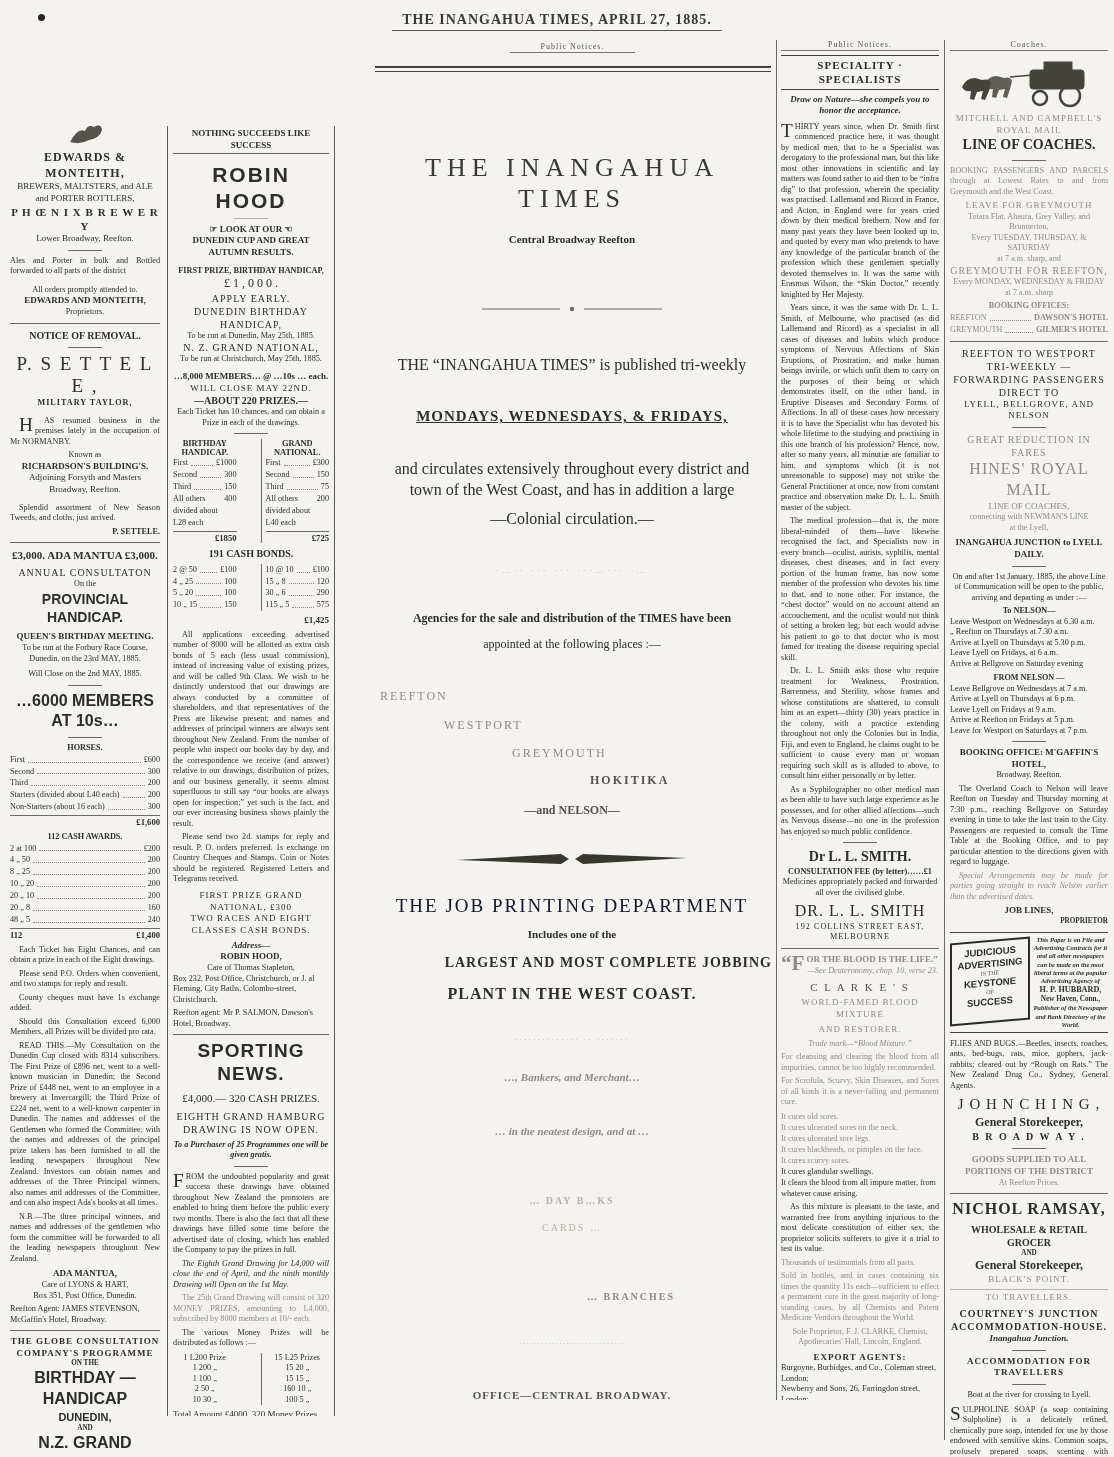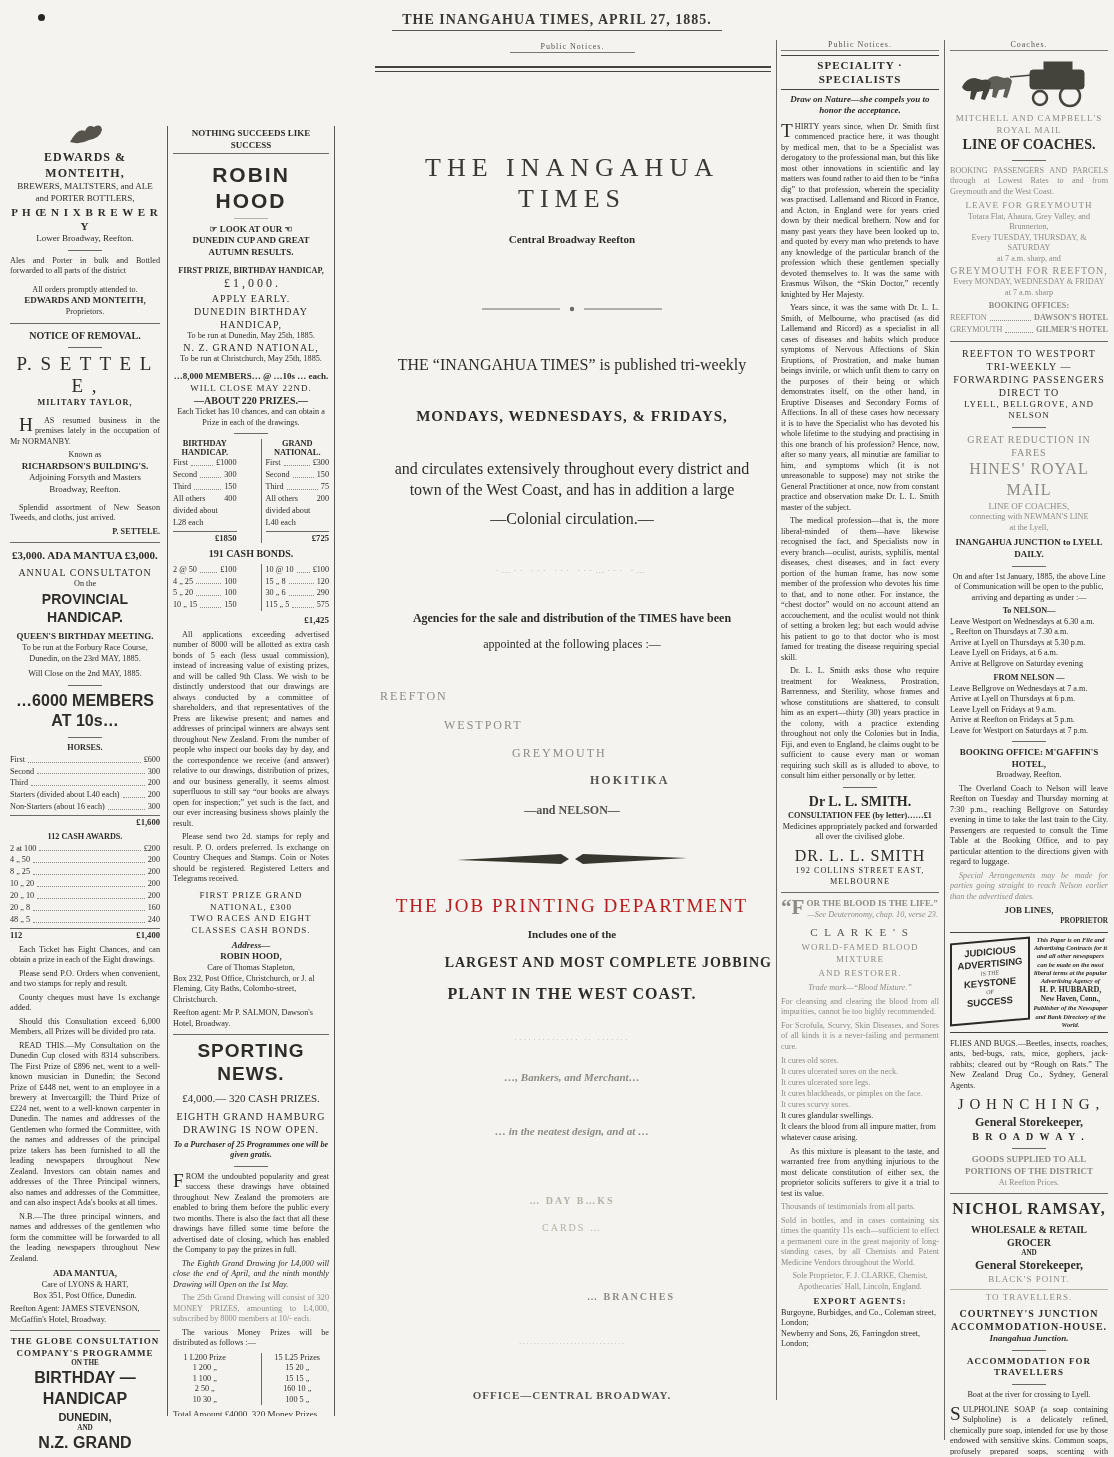--- a/index.html
+++ b/index.html
@@ -354,38 +354,38 @@
     <div class="c f26 sp6" style="margin-top:92px;color:#3a3934;">THE INANGAHUA TIMES</div>
     <div class="c f11 b" style="margin-top:18px;">Central Broadway Reefton</div>
     <div class="c" style="margin-top:58px;">
       <svg class="orn" width="180" height="8" viewBox="0 0 180 8">
           <line x1="0" y1="4" x2="78" y2="4" stroke="#6b6963" stroke-width="1"></line>
           <circle cx="90" cy="4" r="2.2" fill="#6b6963"></circle>
           <line x1="102" y1="4" x2="180" y2="4" stroke="#6b6963" stroke-width="1"></line>
         </svg>
     </div>
     <div class="c f13" style="margin-top:42px;">THE “INANGAHUA TIMES” is published tri-weekly</div>
-    <div class="c f15 b sp1" style="margin-top:32px;">MONDAYS, WEDNESDAYS, &amp; FRIDAYS,</div>
+    <div class="c f15 b sp1" style="margin-top:32px;text-decoration:underline;">MONDAYS, WEDNESDAYS, &amp; FRIDAYS,</div>
     <div class="c f13" style="margin-top:32px;padding:0 14px;">and circulates extensively throughout every district and town of the West Coast, and has in addition a large</div>
     <div class="c f13" style="margin-top:8px;">—Colonial circulation.—</div>
     <div class="c faint" style="margin-top:36px;font-size:9px;letter-spacing:3px;">·…·· ··· ··· ···…··· ·…</div>
     <div class="c f12 b" style="margin-top:36px;">Agencies for the sale and distribution of the TIMES have been</div>
     <div class="c f12" style="margin-top:10px;">appointed at the following places :—</div>
     <div class="f12 gray sp2" style="margin-top:36px;margin-left:8px;">REEFTON</div>
     <div class="f12 gray sp2" style="margin-top:14px;margin-left:72px;">WESTPORT</div>
     <div class="f12 gray sp2" style="margin-top:12px;margin-left:140px;">GREYMOUTH</div>
     <div class="f12 b sp2" style="margin-top:12px;margin-left:218px;color:#55534e;">HOKITIKA</div>
     <div class="c f12 b" style="margin-top:14px;color:#55534e;">—and NELSON—</div>
     <div class="c" style="margin-top:34px;">
       <svg class="orn" width="230" height="12" viewBox="0 0 230 12">
           <polygon points="0,7 104,1 112,6 104,11" fill="#38372f"></polygon>
           <polygon points="230,5 126,1 118,6 126,11" fill="#38372f"></polygon>
         </svg>
     </div>
-    <div class="c f19 sp2" style="margin-top:30px;color:#b91c1c;">THE JOB PRINTING DEPARTMENT</div>
+    <div class="c f19 sp2" style="margin-top:30px;color:#0f172a;">THE JOB PRINTING DEPARTMENT</div>
     <div class="c f11 b" style="margin-top:10px;">Includes one of the</div>
     <div class="c f14 b sp1" style="margin-top:12px;text-align:right;">LARGEST AND MOST COMPLETE JOBBING</div>
     <div class="c f13 b sp1" style="margin-top:12px;">PLANT IN THE WEST COAST.</div>
     <div class="c faint" style="margin-top:30px;font-size:8px;letter-spacing:2px;">·············· ·· ·······</div>
     <div class="c f11 b i gray" style="margin-top:26px;">…, Bankers, and Merchant…</div>
     <div class="c f11 b i gray" style="margin-top:40px;">… in the neatest design, and at …</div>
     <div class="c faint f10 b sp2" style="margin-top:56px;">… DAY B…KS</div>
     <div class="c faint f10 sp2" style="margin-top:14px;">CARDS …</div>
     <div class="f10 b gray sp2" style="margin-top:56px;margin-left:215px;">… BRANCHES</div>
     <div class="c faint" style="margin-top:36px;font-size:8px;letter-spacing:1px;">·····························</div>
@@ -393,20 +393,21 @@
   </div>
 
   <div id="c4" class="col">
     <div class="colhead">Public Notices.</div>
     <div class="c f11 b sp1" style="border-top:1px solid #44433f;border-bottom:1px solid #44433f;padding:2px 0;">SPECIALITY · SPECIALISTS</div>
     <div class="c f9 b i" style="margin-top:4px;">Draw on Nature—she compels you to honor the acceptance.</div>
     <div class="p dcap pn" style="margin-top:5px;">THIRTY years since, when Dr. Smith first commenced practice here, it was thought by medical men, that to be a Specialist was derogatory to the professional man, but this like most other innovations in scientific and lay matters was found rather to aid then to be “infra dig” to that profession, wherein the speciality was practised. Lallemand and Ricord in France, and Acton, in England were for years cried down by their medical brethern. Now and for many past years they have been looked up to, and quoted by every man who pretends to have any knowledge of the particular branch of the profession which these gentlemen specially devoted themselves to. It was the same with Erasmus Wilson, the “Skin Doctor,” recently knighted by Her Majesty.</div>
     <div class="p">Years since, it was the same with Dr. L. L. Smith, of Melbourne, who practised (as did Lallemand and Ricord) as a specialist in all cases of diseases and habits which produce symptoms of Nervous Affections of Skin Eruptions, of Prostration, and make human beings invirile, or which unfit them to carry on the purposes of their being or which demonstrates itself, on the other hand, in Eruptive Diseases and Secondary Forms of Affections. In all of these cases how necessary it is to have the Specialist who has devoted his whole lifetime to the studying and practising in this one branch of his profession? Hence, now, after so many years, all minutiæ are familiar to him, and symptoms which (it is not unreasonable to suppose) may not strike the General Practitioner at once, now from constant practice and observation make Dr. L. L. Smith master of the subject.</div>
     <div class="p">The medical profession—that is, the more liberal-minded of them—have likewise recognised the fact, and Specialists now in every branch—oculist, aurists, syphilis, mental diseases, chest diseases, and in fact every portion of the human frame, has now some member of the profession who devotes his time to that, and to none other. For instance, the “chest doctor” would on no account attend an accouchement, and the oculist would not think of setting a broken leg; but each would advise his patient to go to that doctor who is most famed for treating the disease requiring special skill.</div>
     <div class="p">Dr. L. L. Smith asks those who require treatment for Weakness, Prostration, Barrenness, and Sterility, whose frames and whose constitutions are shattered, to consult him as an expert—thirty (30) years practice in the colony, with a practice extending throughout not only the Colonies but in India, Fiji, and even to England, he claims ought to be sufficient to cause every man or woman requiring such skill as is alluded to above, to consult him either personally or by letter.</div>
+    <div class="p">As a Syphilographer no other medical man as been able to have such large experience as he possesses, and for other allied affections—such as Nervous disease—no one in the profession has enjoyed so much public confidence.</div>
     <div class="sr"></div>
     <div class="c f14 b">Dr L. L. SMITH.</div>
     <div class="c f8 b">CONSULTATION FEE (by letter)……£1</div>
     <div class="c f8">Medicines appropriately packed and forwarded all over the civilised globe.</div>
     <div class="c f13 sp1" style="margin-top:3px;">DR. L. L. SMITH</div>
     <div class="c f8 sp1">192 COLLINS STREET EAST, MELBOURNE</div>
     <div class="fr"></div>
     <div class="f9 b dcap gray">“FOR THE BLOOD IS THE LIFE.”</div>
     <div class="c f8 i gray">—See Deuteronomy, chap. 10, verse 23.</div>
     <div class="c f11 sp2" style="margin-top:4px;color:#55534e;">C L A R K E ' S</div>

